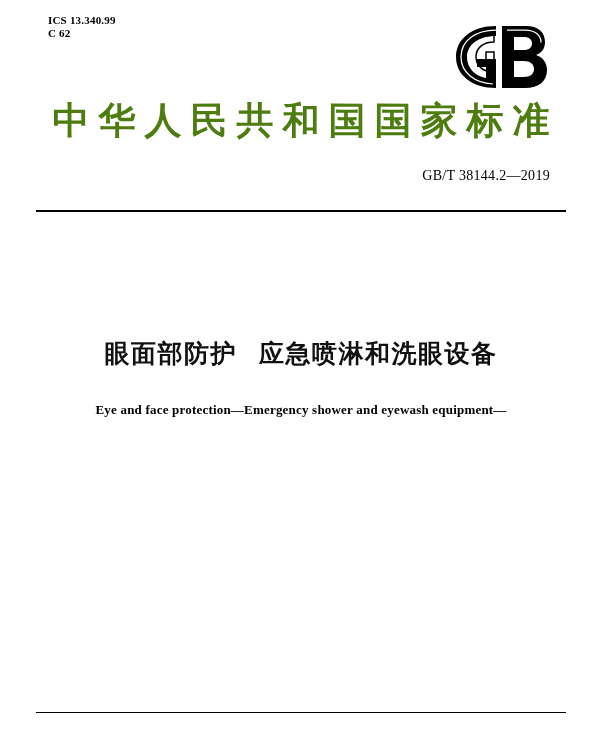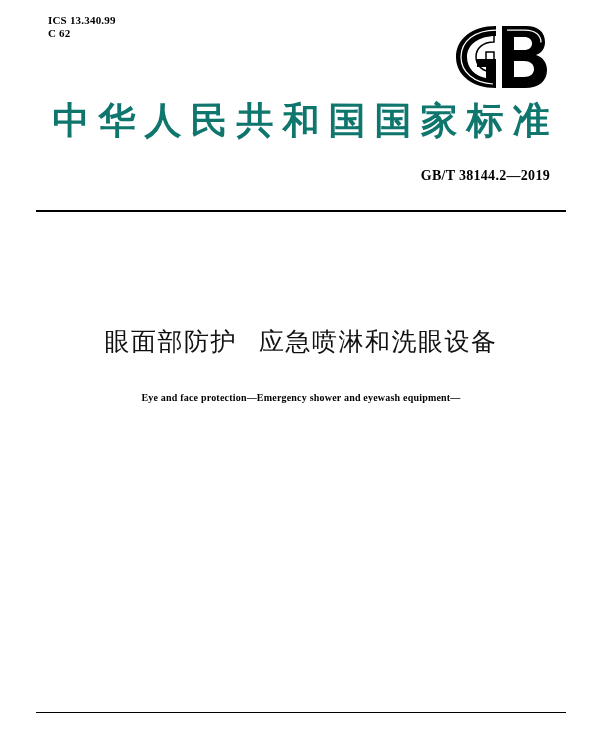--- a/index.html
+++ b/index.html
@@ -49,31 +49,31 @@
     position: absolute;
     top: 96px;
     left: 0;
     width: 602px;
     text-align: center;
     font-family: "DejaVu Serif", "Liberation Serif", serif;
     font-weight: bold;
     font-size: 37px;
     letter-spacing: 9px;
     text-indent: 9px;
-    color: #0f766e;
+    color: #4d7c0f;
     white-space: nowrap;
   }
 
   
   .std-number {
     position: absolute;
     top: 168px;
     right: 52px;
     font-family: "Liberation Serif", serif;
-    font-weight: bold;
+    font-weight: normal;
     font-size: 14px;
     letter-spacing: 0.3px;
   }
 
   
   .rule-thick {
     position: absolute;
     left: 36px;
     width: 530px;
     height: 2px;
@@ -93,34 +93,35 @@
   
   .title-block {
     position: absolute;
     top: 322px;
     left: 0;
     width: 602px;
     text-align: center;
   }
   .title-cn {
     font-family: "DejaVu Serif", "Liberation Serif", serif;
-    font-weight: normal;
+    font-weight: bold;
     font-size: 25px;
     line-height: 40px;
     letter-spacing: 1.5px;
     color: #111;
     white-space: nowrap;
+    margin-top: 12px;
   }
   .title-cn .gap { display: inline-block; width: 22px; }
 
   .title-en {
     margin-top: 24px;
     font-family: "Liberation Serif", serif;
     font-weight: bold;
-    font-size: 10px;
+    font-size: 13px;
     line-height: 23px;
     letter-spacing: 0.2px;
     color: #000;
   }
 </style>
 </head>
 <body>
 
 <div class="page">
 

